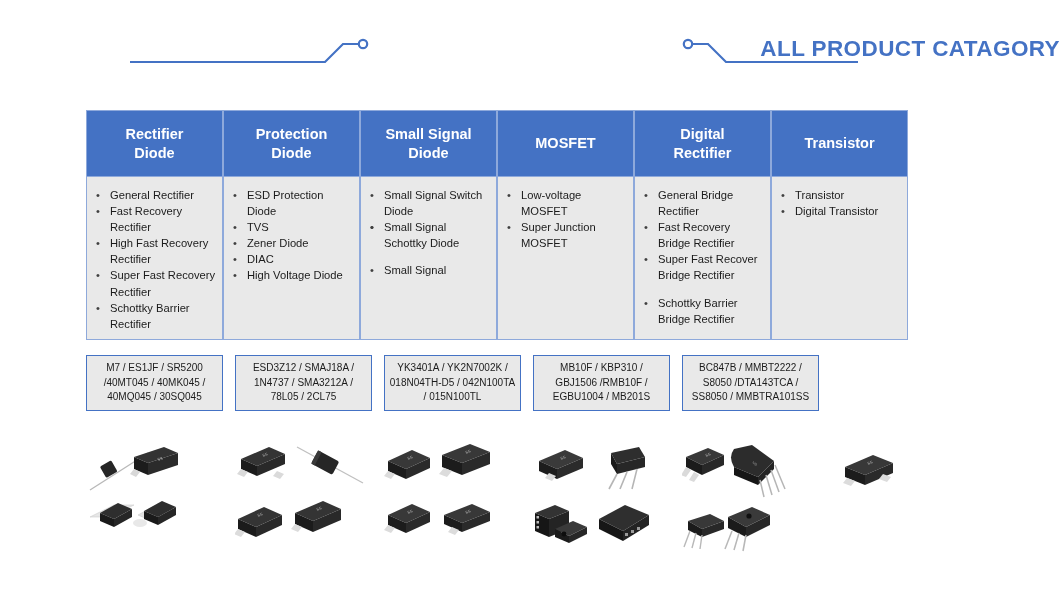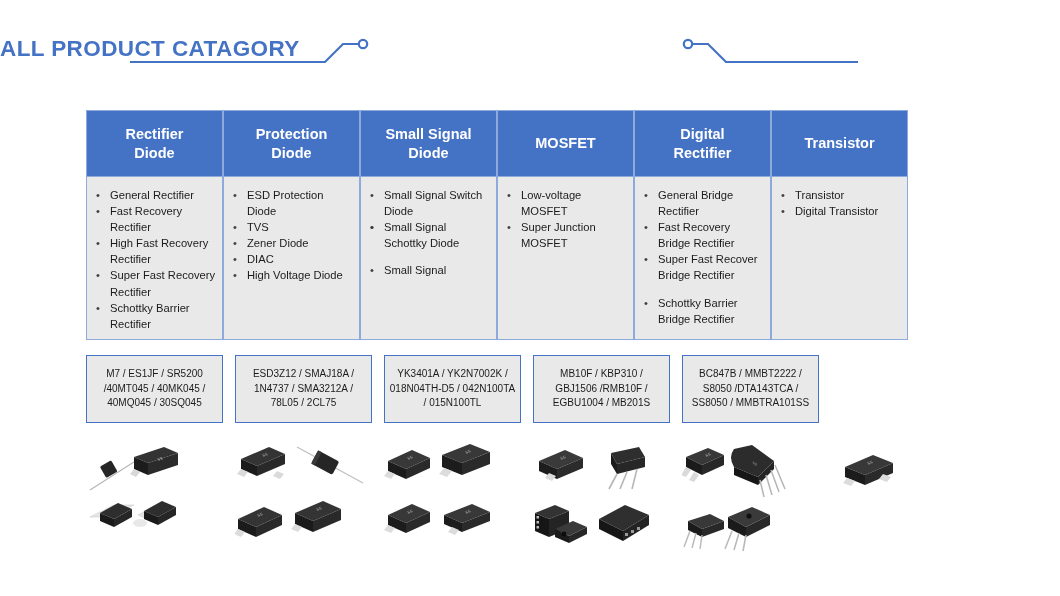--- a/index.html
+++ b/index.html
@@ -21,21 +21,21 @@
   .header {
     position: absolute;
     left: 0; top: 22px;
     width: 1060px;
     height: 60px;
   }
   .header-title {
     position: absolute;
     left: 0; top: 14px;
     width: 1060px;
-    text-align: left;
+    text-align: right;
     font-size: 22.5px;
     font-weight: bold;
     letter-spacing: 0.4px;
     color: #4472C4;
     white-space: nowrap;
   }
   .deco-left { position: absolute; left: 130px; top: 0px; }
   .deco-right { position: absolute; left: 680px; top: 0px; }
 
   
@@ -95,21 +95,21 @@
   
   .parts {
     position: absolute;
     left: 86px; top: 355px;
     width: 888px;
     display: flex;
     gap: 12px;
   }
   .part-box {
     width: 137px;
-    height: 68px;
+    height: 56px;
     border: 1px solid #4472C4;
     background: #E9E9E9;
     display: flex;
     align-items: center;
     justify-content: center;
     text-align: center;
     font-size: 10px;
     line-height: 14.5px;
     color: #1b1b1b;
     padding: 2px 4px;

